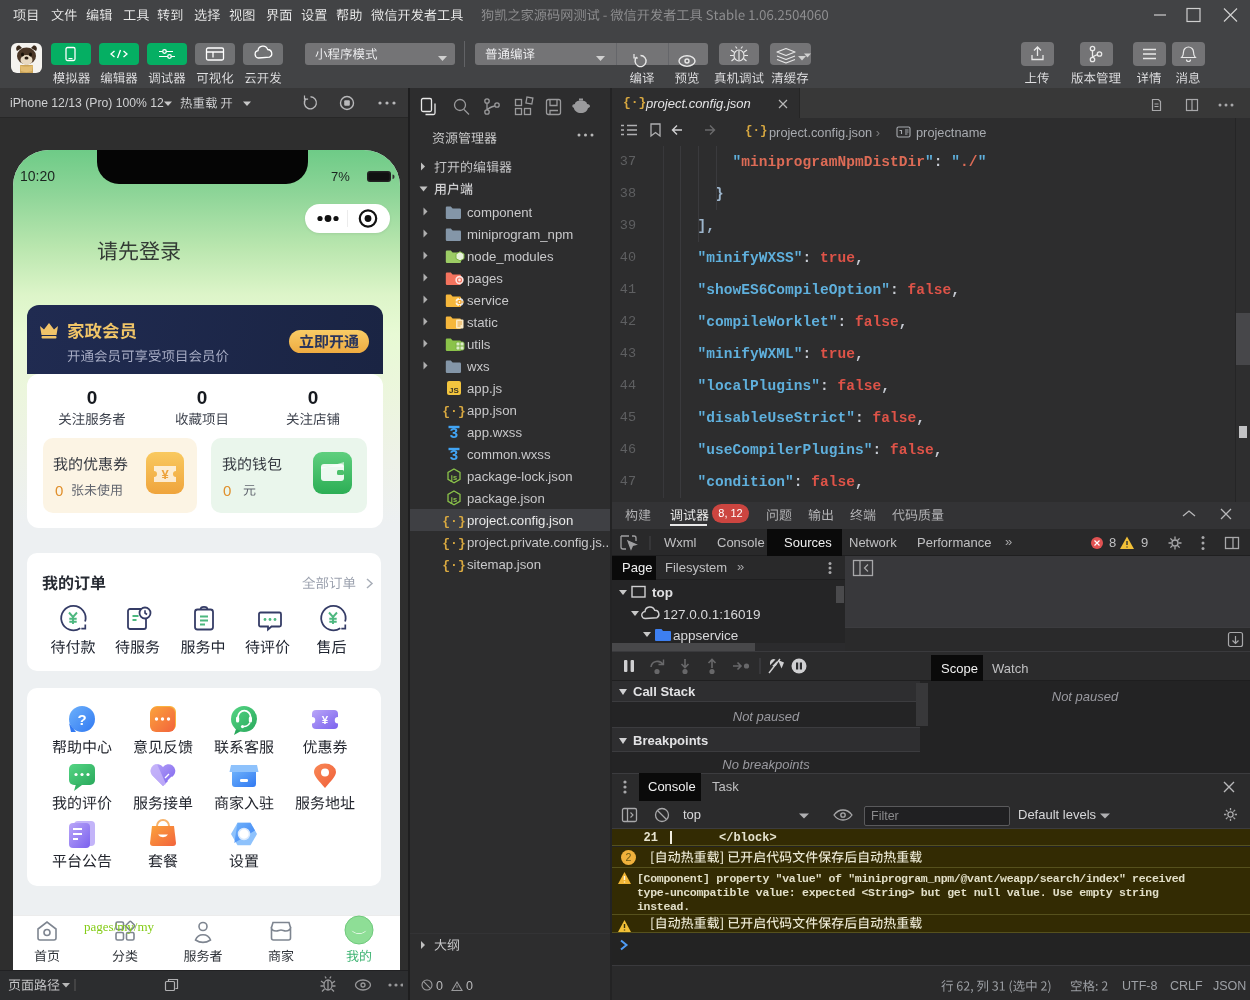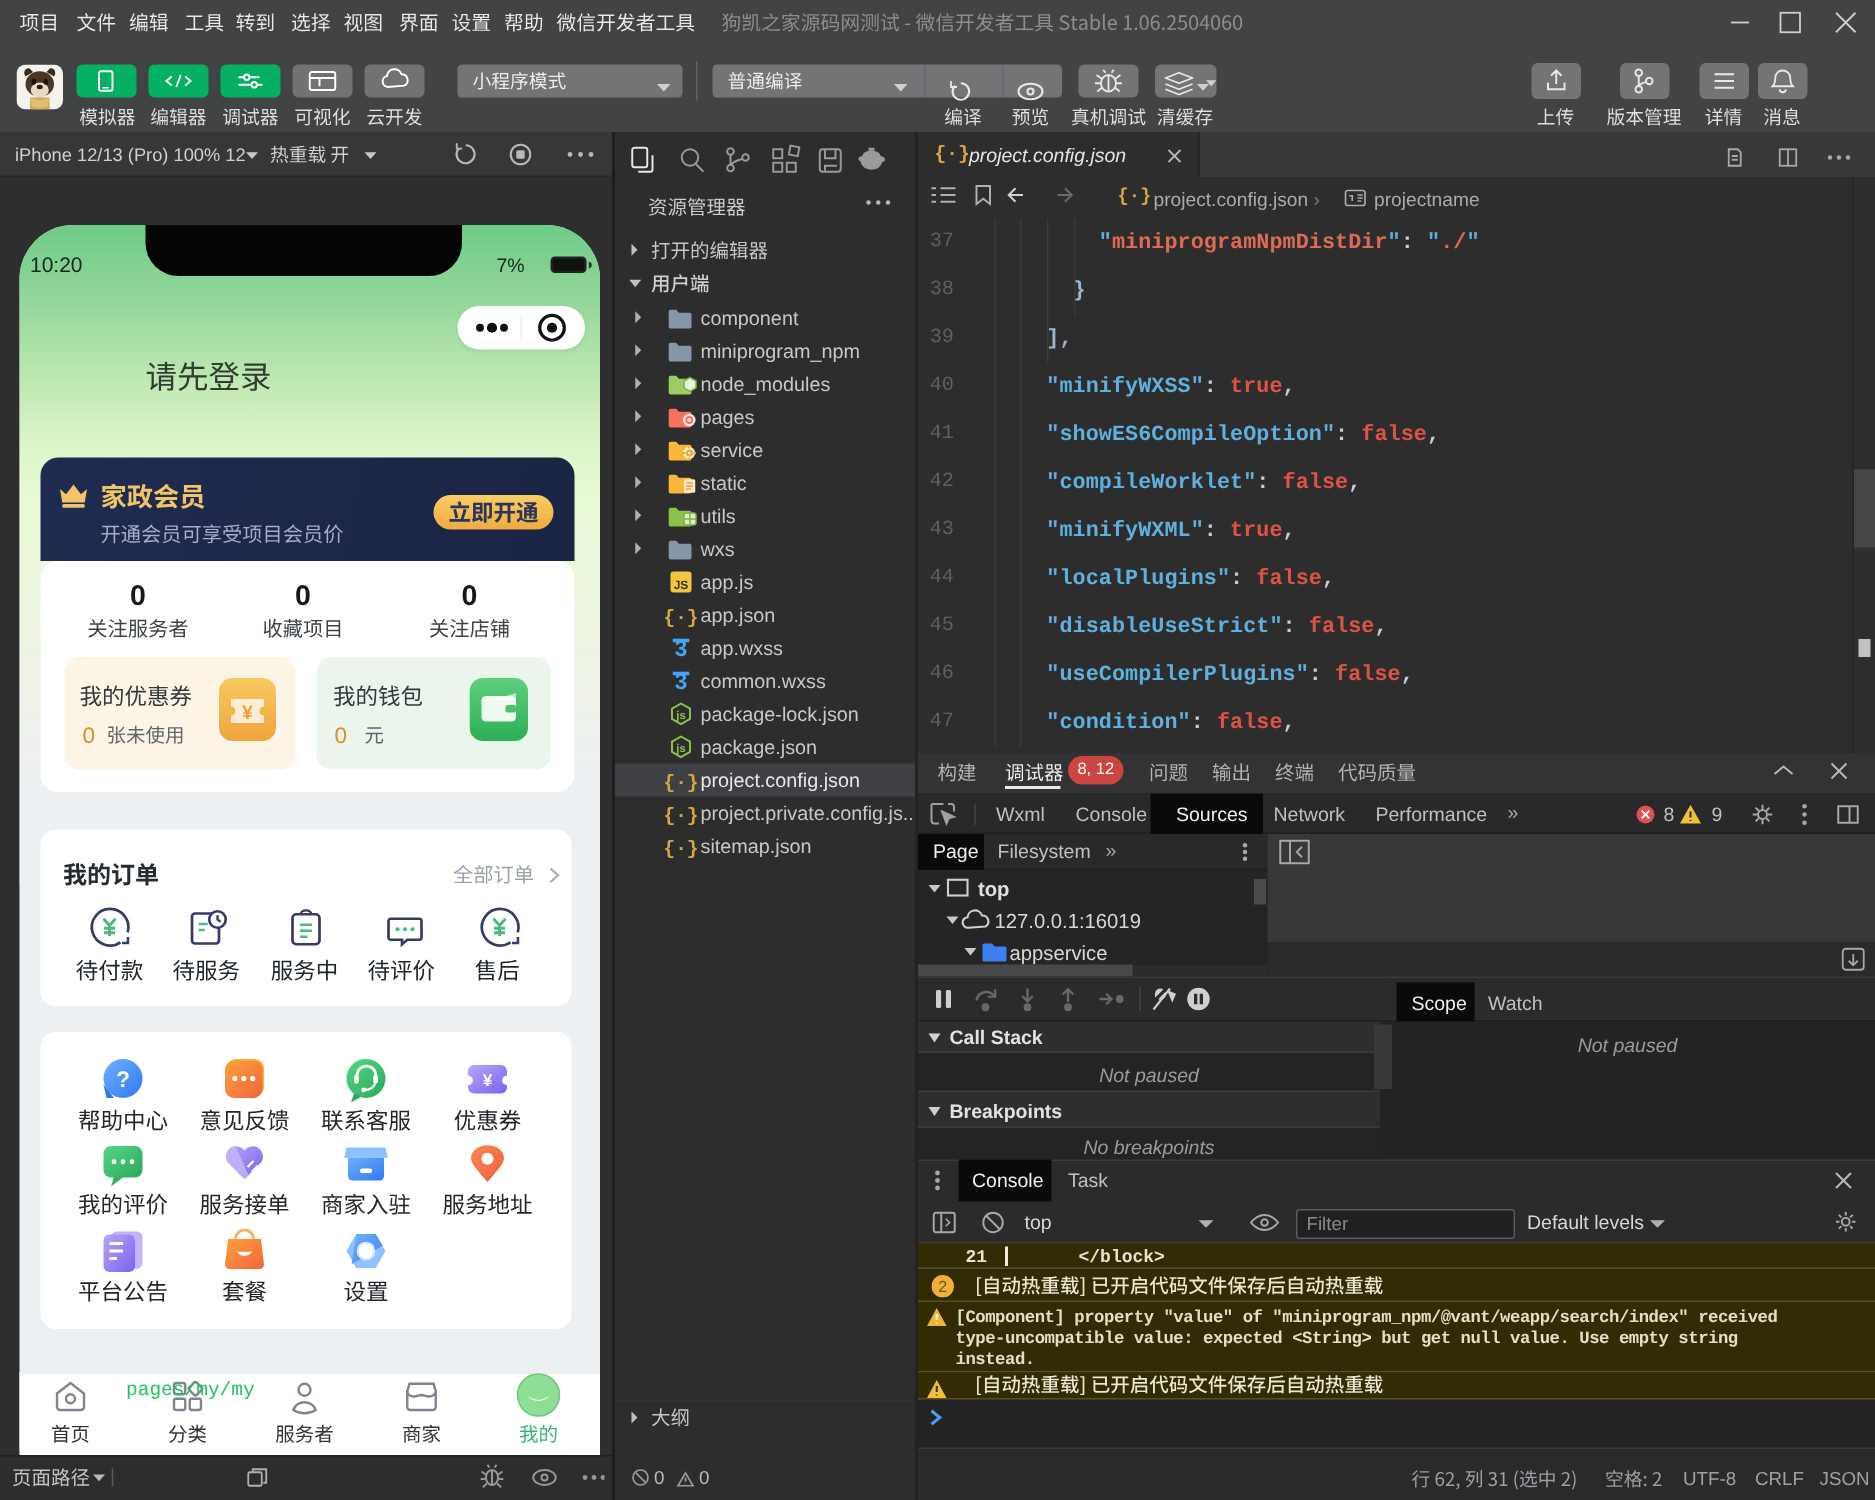--- a/index.html
+++ b/index.html
@@ -339,21 +339,21 @@
       <circle r="14" fill="none" stroke="#6fc97c" stroke-width="1"></circle>
       <path d="M-7.5 0.5a9.5 9 0 0 0 15 0q-7.5 5.5 -15 0z" fill="#fff" stroke="none"></path>
     </g>
 </svg>
 
 <div class="a" style="left:0;top:970px;width:408px;height:30px;background:#2c2d2f;border-top:1px solid #212123"></div>
 <svg class="a" style="left:58px;top:978px" width="40" height="14" viewBox="0 0 40 14">
     <path d="M4 5l4 4.5 4-4.5z" fill="#b8b8b8"></path>
     <path d="M17 1v12" stroke="#5a5a5a" stroke-width="1"></path>
   </svg>
-<div class="a mono" style="left:84px;top:919px;font-size:13px;color:#22c55e;font-family:Liberation Mono, monospace">pages/my/my</div>
+<div class="a mono" style="left:84px;top:919px;font-size:13px;color:#84cc16;font-family:Liberation Serif, serif">pages/my/my</div>
 <svg class="a" style="left:163px;top:977px" width="18" height="16" viewBox="0 0 18 16" fill="none" stroke="#b0b0b2" stroke-width="1.2">
     <rect x="2.5" y="4.5" width="9" height="9" rx="1"></rect>
     <path d="M5.5 4.5v-2h9v9h-2"></path>
   </svg>
 <svg class="a" style="left:318px;top:975px" width="85" height="20" viewBox="0 0 85 20" fill="none" stroke="#98989a" stroke-width="1.3">
 <g transform="translate(10,10)">
       <ellipse rx="4" ry="5"></ellipse>
       <path d="M0 -5v10M-4 -1.8 -7 -4M4 -1.8 7 -4M-4.2 1H-7.5M4.2 1H7.5M-3.5 4 -6 6.5M3.5 4 6 6.5M-1.8 -6.7 -3 -8.5M1.8 -6.7 3 -8.5"></path>
     </g>
 <g transform="translate(45,10)">

